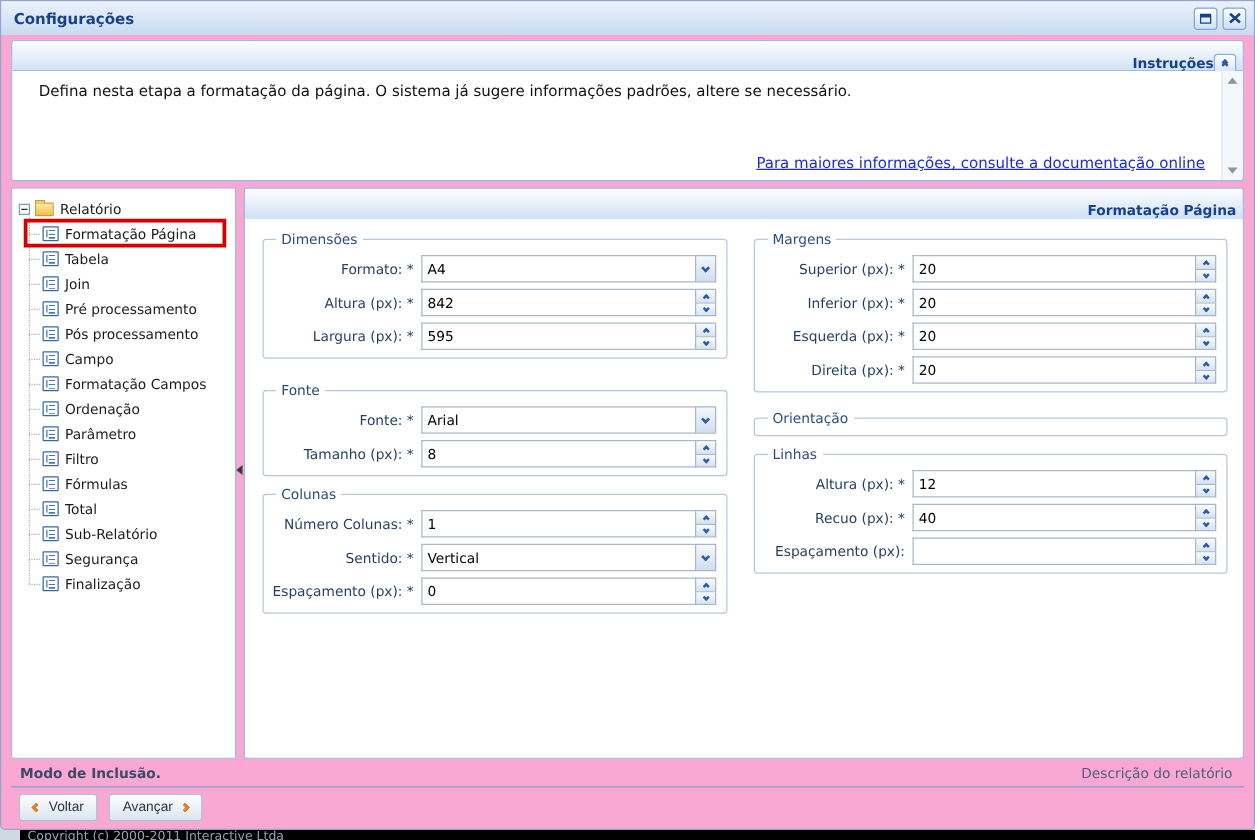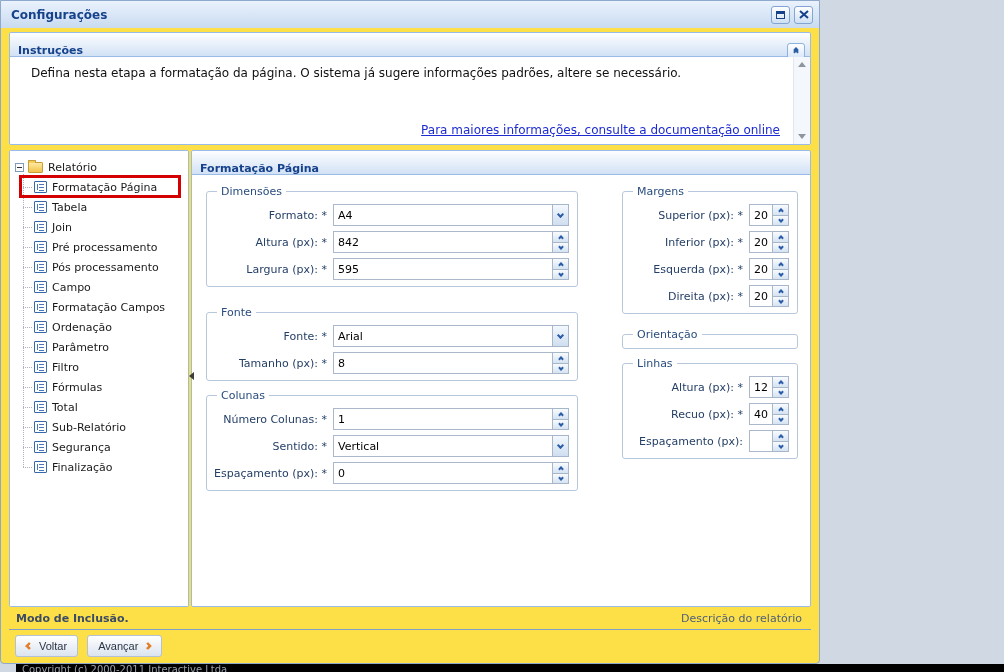--- a/index.html
+++ b/index.html
@@ -1,36 +1,36 @@
 <!DOCTYPE html>
 <html><head>
 <meta charset="utf-8">
 <style>
   * { margin:0; padding:0; box-sizing:border-box; }
   body { font-family:"DejaVu Sans","Liberation Sans",sans-serif; }
   .page { width:1004px; height:672px; background:#cfd8e3; position:relative; overflow:hidden; }
 
   
-  .window { position:absolute; left:0; top:0; width:820px; height:664px;
-            background:#fde047; border:1px solid #8ea9cb; border-radius:0 0 4px 4px; }
+  .window { position:absolute; left:0; top:0; width:1004px; height:664px;
+            background:#f9a8d4; border:1px solid #8ea9cb; border-radius:0 0 4px 4px; }
   .titlebar { height:27px; display:flex; align-items:center; padding:0 6px 0 10px;
               background:linear-gradient(#eaf2fd,#c9dbf0); border-radius:0; }
   .win-title { flex:1; font-size:12px; font-weight:bold; color:#15428b; }
   .win-btn { width:19px; height:18px; border:1px solid #82a5d1; border-radius:3px;
              background:linear-gradient(#ffffff,#cfe0f3); display:flex; align-items:center;
              justify-content:center; margin-left:4px; cursor:pointer; }
   .max-icon { width:9px; height:8px; border:1px solid #15428b; border-top-width:3px; }
 
   .win-body { padding:4px 8px 0 8px; display:flex; flex-direction:column; height:635px; }
 
   
   .panel { border:1px solid #99bbe8; background:#fff; border-radius:2px; }
   .panel-header { height:24px; background:linear-gradient(#fdfeff,#d2e1f5);
                   border-bottom:1px solid #99bbe8; display:flex; align-items:center;
-                  padding:12px 5px 0 8px; border-radius:2px 2px 0 0; }
+                  padding:12px 5px 0 8px; border-radius:2px 2px 0 0;text-align:right; }
   .ph-title { flex:1; font-size:11px; font-weight:bold; color:#15428b; }
   .tool-btn { width:18px; height:16px; border:1px solid #8fb1de; border-radius:3px;
               background:linear-gradient(#ffffff,#d9e7f8); display:flex; flex-direction:column;
               align-items:center; justify-content:center; cursor:pointer; }
   .tool-btn.h { flex-direction:row; }
 
   
   .chev { display:block; width:5px; height:5px; border-left:2px solid #2a5ca8; border-bottom:2px solid #2a5ca8; }
   .chev.down { transform:rotate(-45deg); margin-top:-2px; }
   .chev.up   { transform:rotate(135deg); margin-top:2px; }
@@ -83,21 +83,21 @@
                  border-top:1px dotted #a9b2be; }
   .doc-icon { width:13px; height:12px; border:1px solid #3668a8; border-radius:1px; background:#fff;
               position:relative; margin-right:5px; flex:none; }
   .doc-icon::before { content:""; position:absolute; left:2px; top:2px; bottom:2px; width:1px; background:#4878b8; }
   .doc-icon::after { content:""; position:absolute; left:4px; right:2px; top:2px; bottom:1px;
               background:repeating-linear-gradient(to bottom,#4878b8 0 1px,transparent 1px 3px); }
   .sel-overlay { position:absolute; left:0; right:5px; top:-2px; bottom:-1px;
               border:3px solid #d40000; pointer-events:none; z-index:2; }
 
   
-  .form-body { flex:1; background:#fff; padding:0 12px 0 14px; display:flex; gap:44px;
+  .form-body { flex:1; background:#fff; padding:0 12px 0 14px; display:flex; gap:21px;
                overflow:hidden; border-radius:0 0 2px 2px; }
   .form-col { width:372px; flex:none; display:flex; flex-direction:column; align-items:stretch; }
   .form-col.right { width:auto; flex:1; }
   fieldset { border:1px solid #b7c8dd; border-radius:3px; padding:1px 8px 6px 4px; }
   legend { font-size:11px; color:#2a4d7e; padding:0 4px; margin-left:6px; }
   [data-fs="dimensoes"] { margin-top:10px; }
   [data-fs="fonte"]     { margin-top:19px; }
   [data-fs="colunas"]   { margin-top:8px; }
   [data-fs="margens"]   { margin-top:10px; }
   [data-fs="orientacao"]{ margin-top:14px; }

